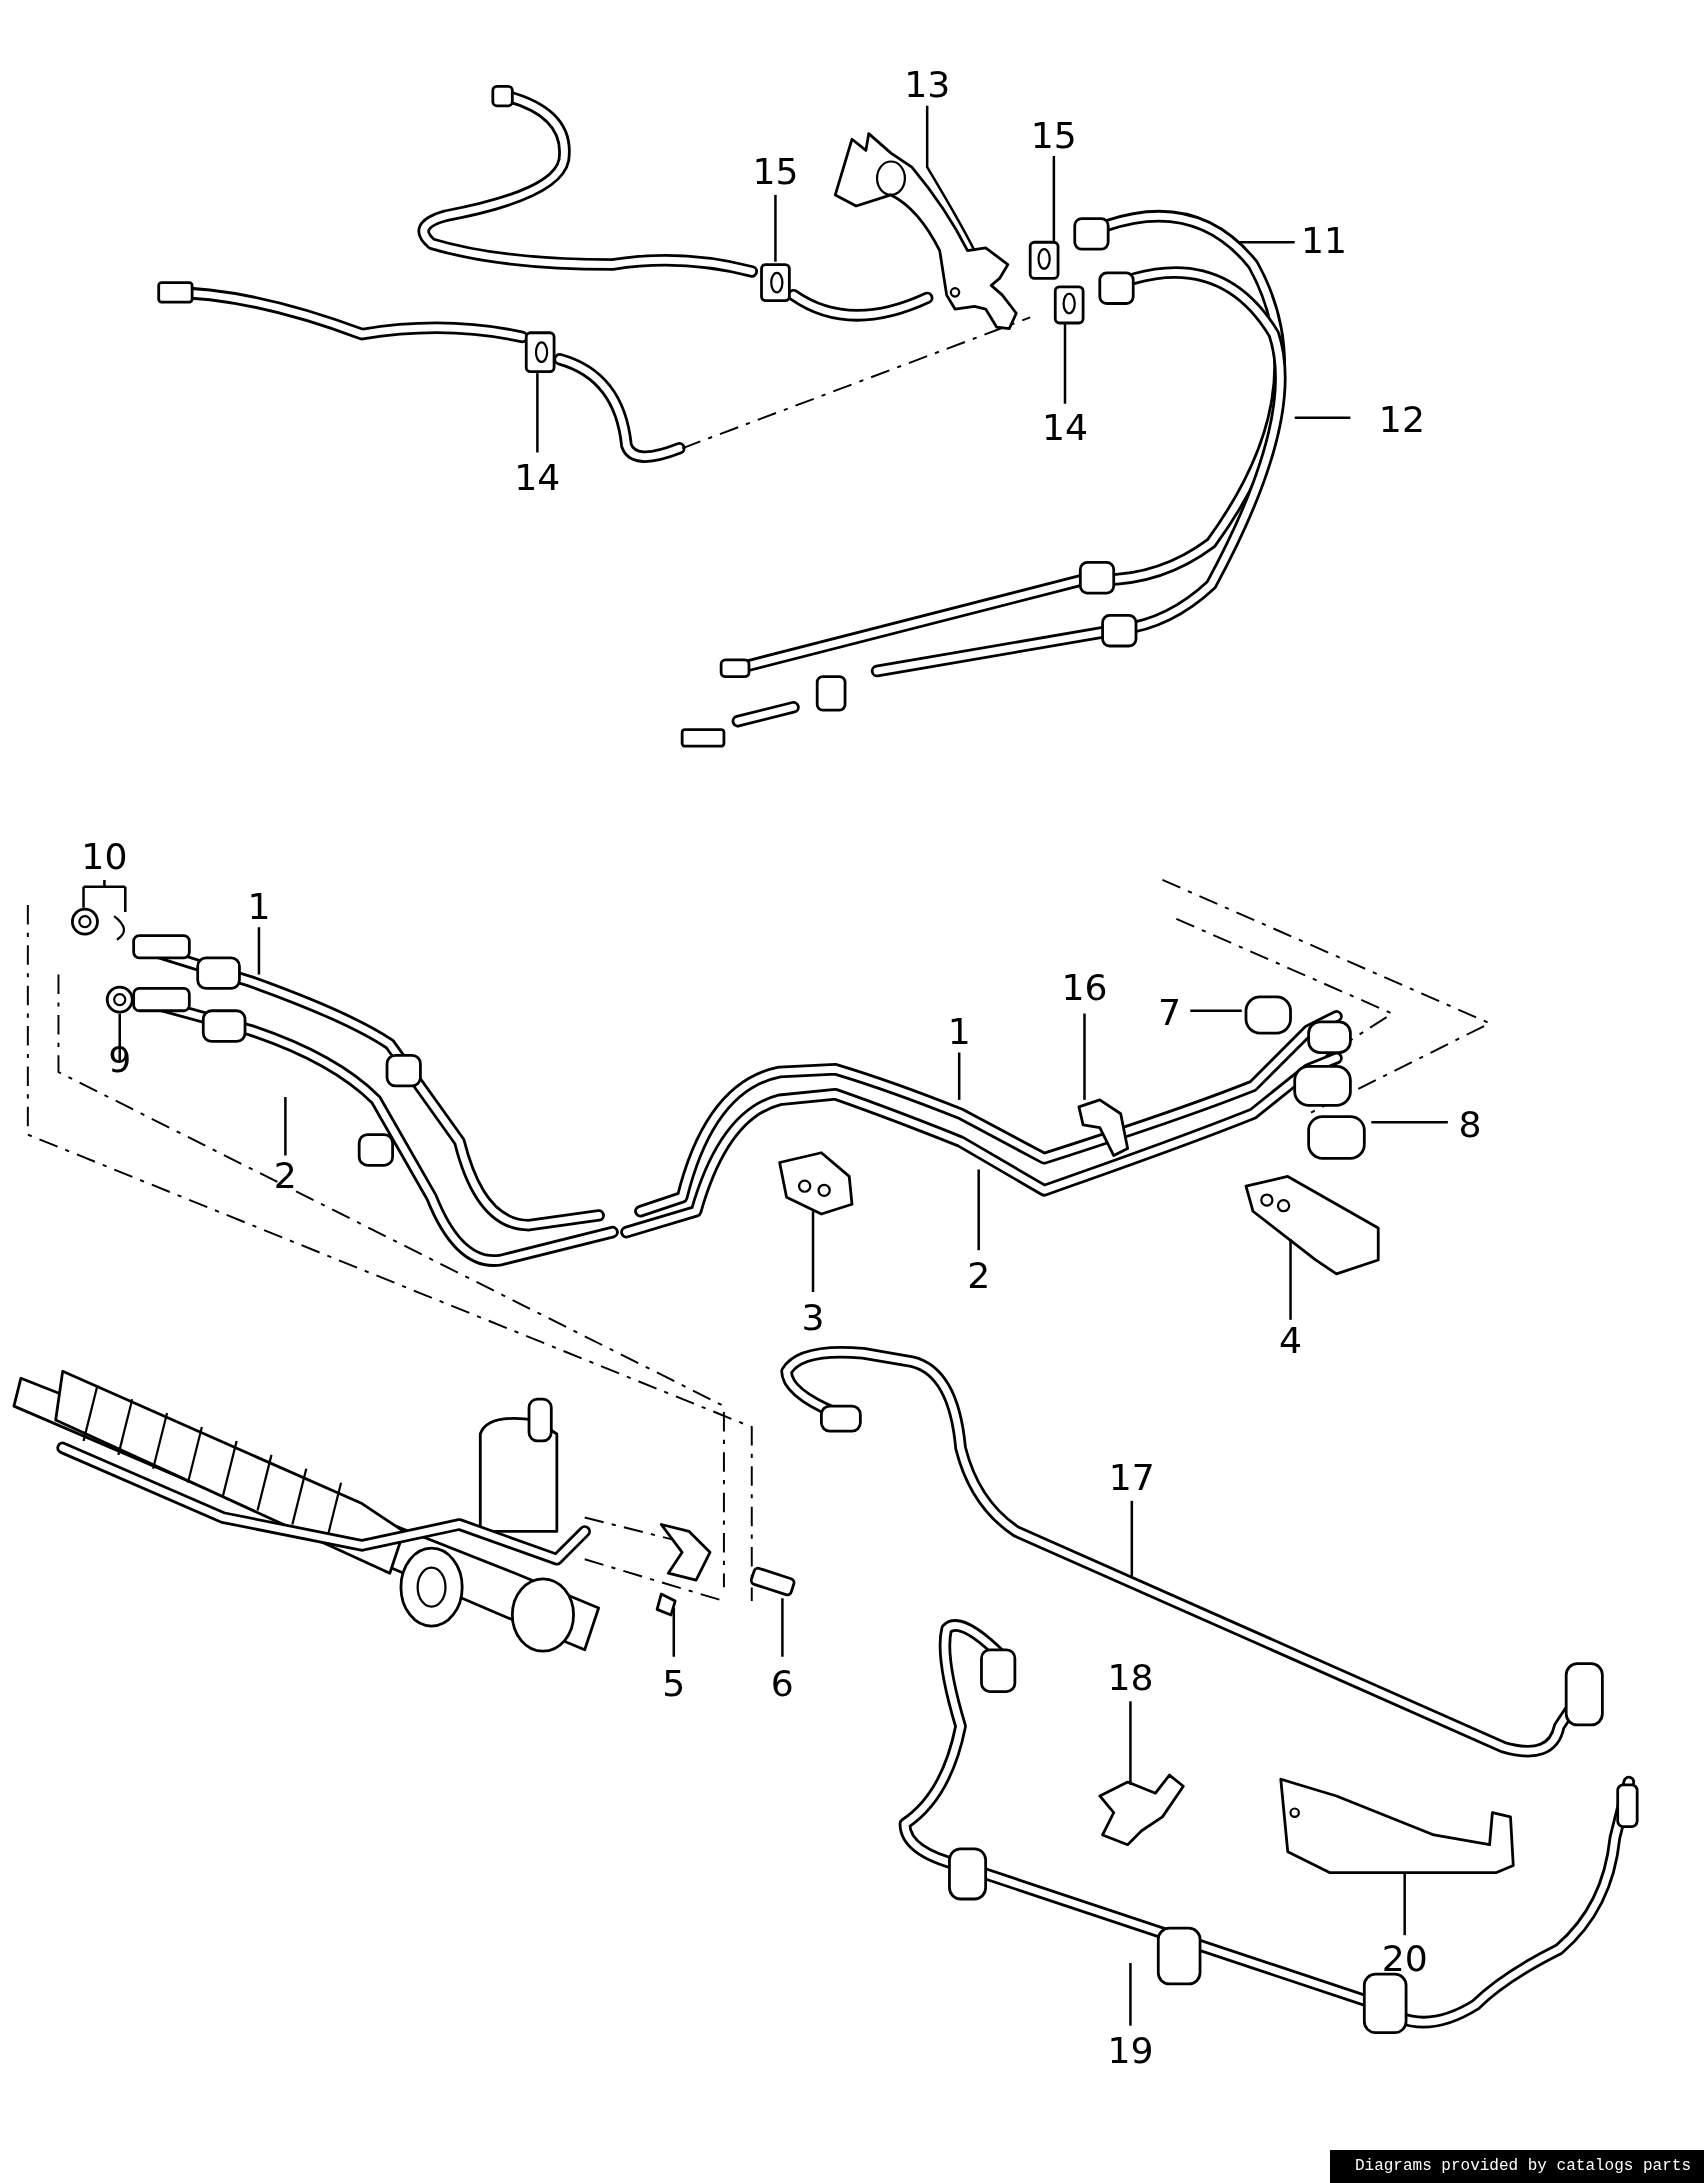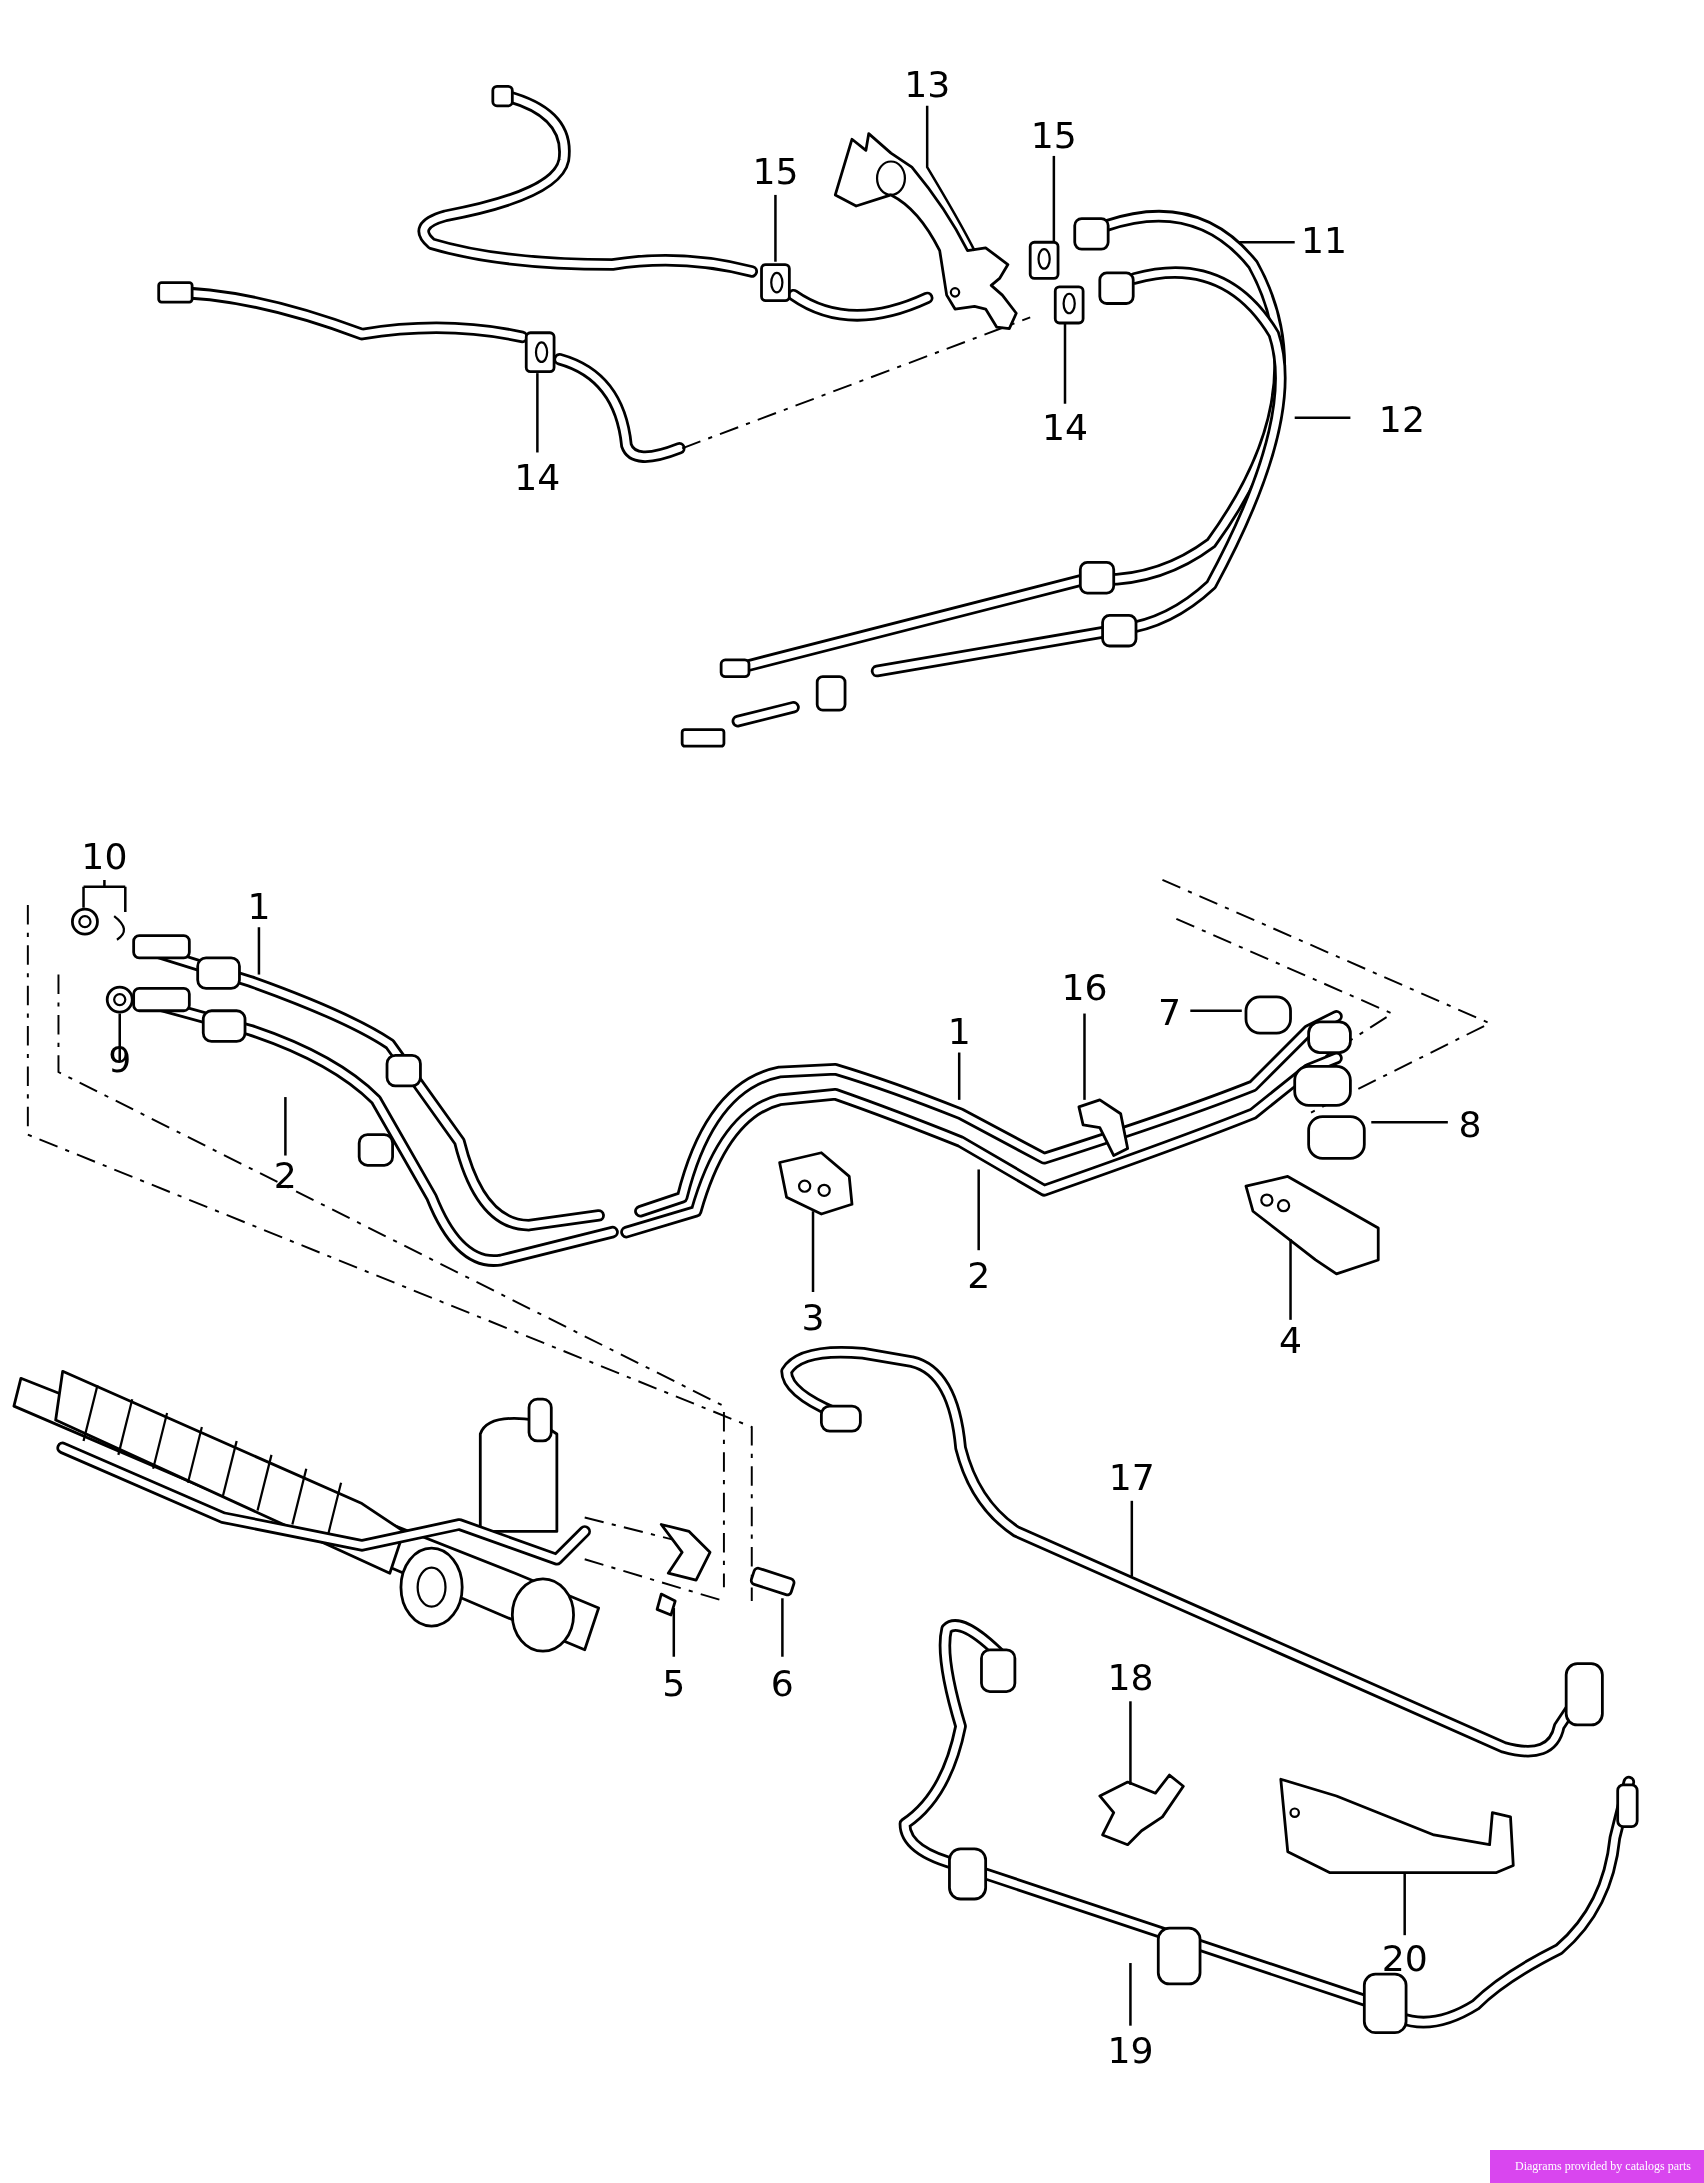--- a/index.html
+++ b/index.html
@@ -6,22 +6,22 @@
   body { width:1704px; height:2183px; position:relative; overflow:hidden; font-family:"DejaVu Sans", sans-serif; }
   #diagram { position:absolute; left:0; top:0; width:1704px; height:2183px; }
   .pipe { fill:none; stroke:#000; stroke-linecap:round; stroke-linejoin:round; }
   .outer { stroke-width:9; }
   .inner { stroke:#fff; stroke-width:5; }
   .thin { fill:none; stroke:#000; stroke-width:1.6; }
   .leader { stroke:#000; stroke-width:1.8; fill:none; }
   .dash { stroke:#000; stroke-width:1.4; fill:none; stroke-dasharray:14 6 3 6; }
   .part { fill:#fff; stroke:#000; stroke-width:2; stroke-linejoin:round; }
   .lbl { font-family:"DejaVu Sans", sans-serif; font-size:26px; fill:#000; text-anchor:middle; }
-  #credit { position:absolute; right:0; bottom:0; background:#d946ef; color:#fff;
-            font-family:Liberation Serif, serif; font-size:12px; padding:8.2px 13px 8.2px 25px; line-height:16.5px; }
+  #credit { position:absolute; right:0; bottom:0; background:#000000; color:#fff;
+            font-family:Liberation Mono, monospace; font-size:16px; padding:8.2px 13px 8.2px 25px; line-height:16.5px; }
 </style>
 </head>
 <body>
 
 <svg id="diagram" viewBox="0 0 1224 1568" preserveAspectRatio="none" xmlns="http://www.w3.org/2000/svg">
 
   <g>
 
     <g>
       <path class="pipe outer" d="M360 68 Q410 80 405 115 Q400 140 320 155 Q295 162 310 175 Q360 190 440 190 Q490 182 540 195"></path>

